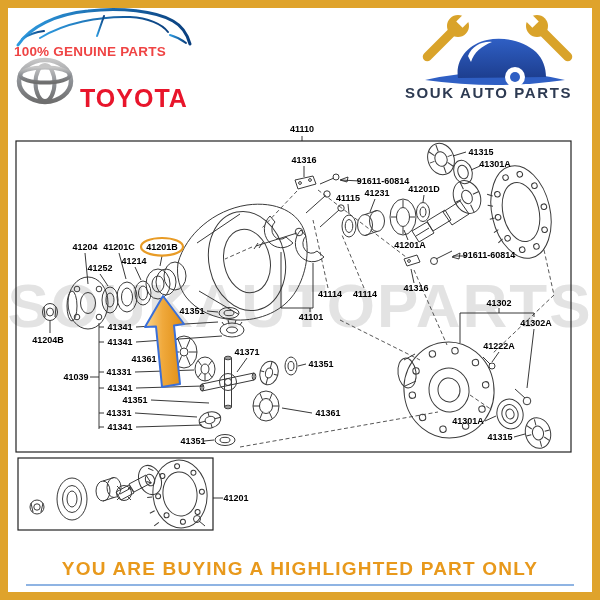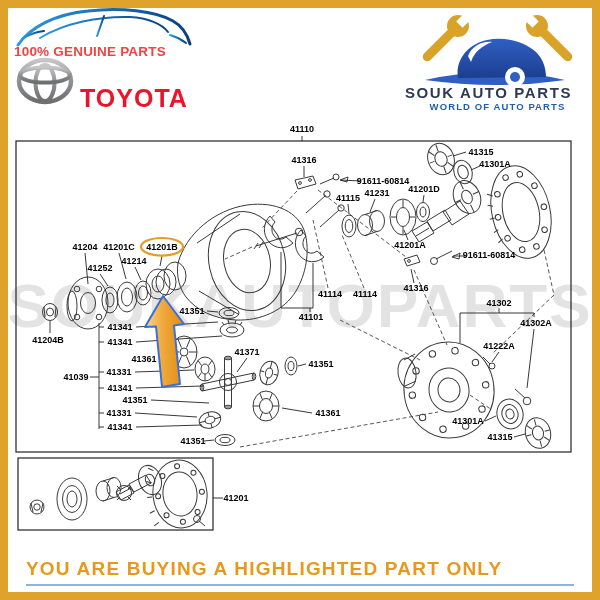--- a/index.html
+++ b/index.html
@@ -7,21 +7,21 @@
          font-family:"Liberation Sans",sans-serif;}
   .border-overlay{position:absolute;inset:0;border:8px solid #DFA32B;pointer-events:none;z-index:50;}
   .abs{position:absolute;}
   .genuine{left:14px;top:44px;width:180px;font-size:13.5px;font-weight:bold;color:#ef4444;
            letter-spacing:.2px;white-space:nowrap;}
   .toyota-word{left:80px;top:64px;font-size:25px;font-weight:bold;color:#E8152B;letter-spacing:1px;margin-top:20px;}
   .souk-name{left:405px;top:84px;width:185px;text-align:left;font-size:15px;font-weight:600;
              color:#2D3A52;letter-spacing:1.6px;white-space:nowrap;}
   .souk-tag{left:405px;top:101px;width:185px;text-align:center;font-size:9.5px;font-weight:bold;
             color:#1F5FAE;letter-spacing:1.1px;white-space:nowrap;}
-  .footer-notice{left:26px;right:26px;top:558px;text-align:left;font-size:19px;font-weight:bold;
+  .footer-notice{left:26px;right:26px;top:558px;text-align:center;font-size:19px;font-weight:bold;
                  color:#E8991C;letter-spacing:1.2px;padding-bottom:4px;
                  border-bottom:2.5px solid #8FB4E3;white-space:nowrap;z-index:40;}
   #diagram{position:absolute;left:0;top:0;z-index:10;}
   .ln ellipse,.ln circle,.ln path,.ln line,.ln rect{fill:none;stroke:#3a3a3a;stroke-width:1;}
   .dash line,.dash path{fill:none;stroke:#444;stroke-width:.9;stroke-dasharray:4 2.6;}
   .ldr line,.ldr path{fill:none;stroke:#222;stroke-width:.9;}
   #labelLayer text{font-family:"Liberation Sans",sans-serif;font-weight:bold;font-size:9px;
                    fill:#000;text-anchor:middle;}
 </style>
 </head>
@@ -77,21 +77,20 @@
     <use href="#wrench" transform="translate(53,20) rotate(45)"></use>
     <use href="#wrench" transform="translate(132,20) rotate(-45)"></use>
     <path d="M419,80" fill="none"></path>
     <path d="M20,74 Q92,58 160,74 Q92,84 20,74 Z" fill="#2F5FC4"></path>
     <path d="M53,72 C50,54 63,38 82,34 C100,30 120,36 131,46 C138,53 141,62 141,71 Z" fill="url(#carGrad)"></path>
     <path d="M63,50 C67,40 77,35 87,36 C77,40 69,46 66,56 Z" fill="#fff"></path>
     <circle cx="110" cy="71" r="10" fill="#fff"></circle>
     <circle cx="110" cy="71" r="5" fill="#2F5FC4"></circle>
   </svg>
   <div class="abs souk-name">SOUK AUTO PARTS</div>
-  <div class="abs souk-tag">WORLD OF AUTO PARTS</div>
 
   <svg id="diagram" width="600" height="600" viewBox="0 0 600 600">
     <defs>
       <linearGradient id="agrad" x1="0" y1="0" x2="1" y2="0">
         <stop offset="0" stop-color="#F9D68F"></stop>
           <stop offset=".45" stop-color="#F0A93C"></stop>
         <stop offset="1" stop-color="#DE8C12"></stop>
       </linearGradient>
     </defs>
 

